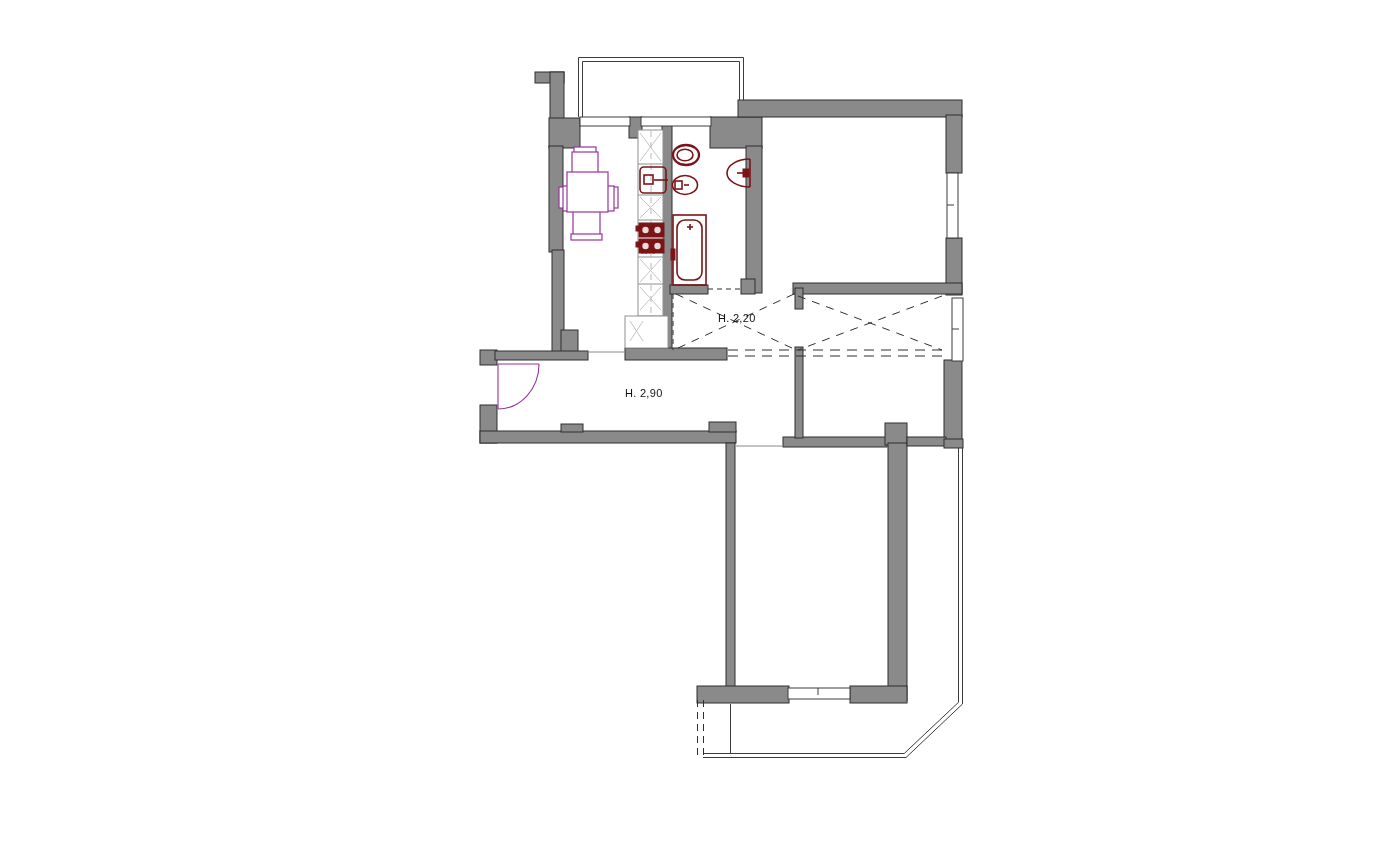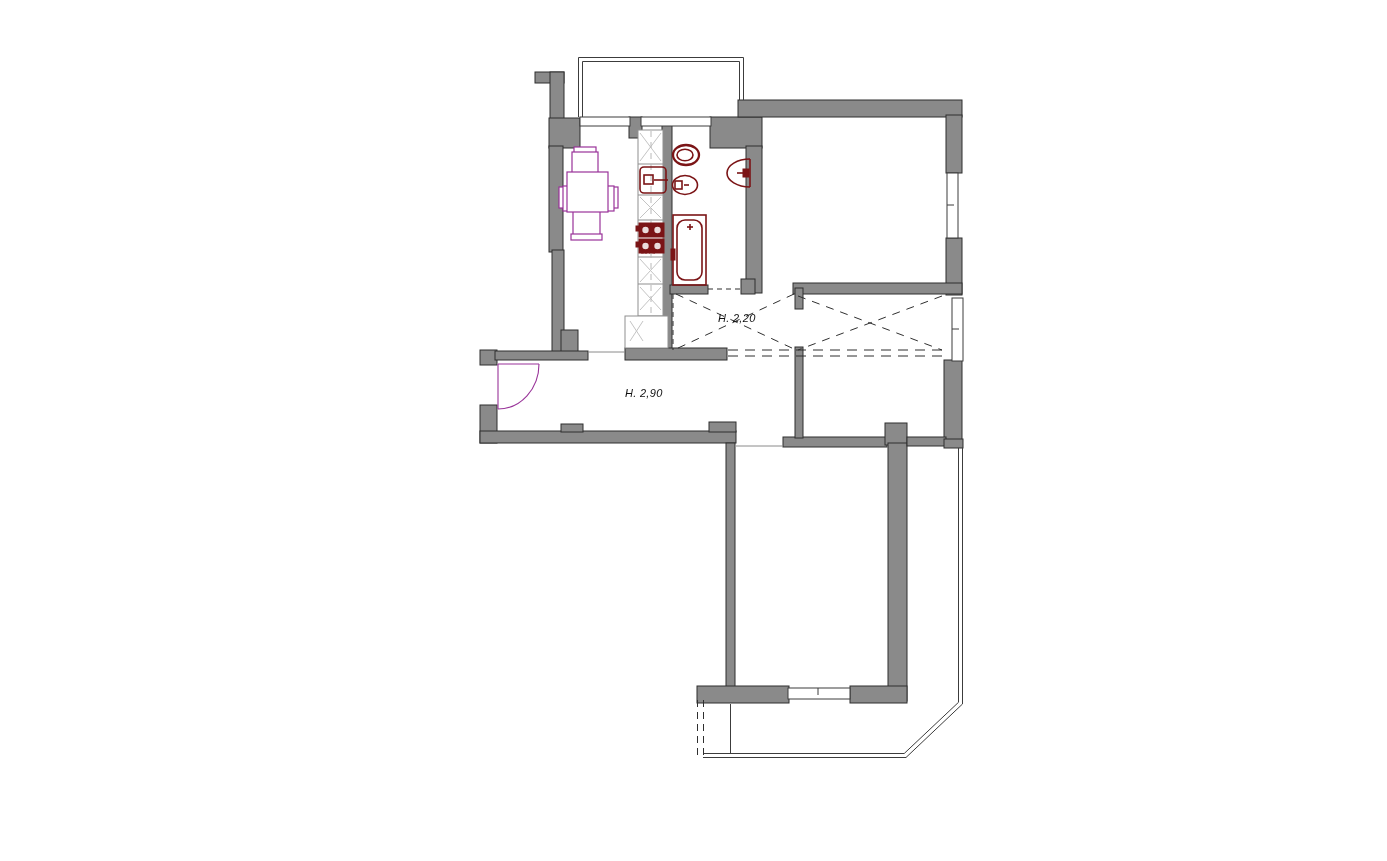--- a/index.html
+++ b/index.html
@@ -1,17 +1,17 @@
 <!DOCTYPE html>
 <html style="--c-background: #ffffff; --c-wall: #8a8a8a; --c-wall_outline: #2e2e2e; --c-plumbing: #7b1416; --c-furniture: #993399; --c-thin_line: #3c3c3c; --c-dashed_line: #2f2f2f; --c-counter_line: #8f8f8f; --c-cabinet_mark: #c4c4c4; --c-text: #111111;"><head>
 <meta charset="utf-8">
 <style>
   html,body{margin:0;padding:0;background:#fff;}
   body{font-family:"Liberation Sans","DejaVu Sans",sans-serif;}
-  .stage{position:relative;width:1387px;height:861px;background:var(--c-background,#fff);overflow:hidden;font-style:italic;}
+  .stage{position:relative;width:1387px;height:861px;background:var(--c-background,#fff);overflow:hidden;}
   svg{display:block;}
   .wall{fill:var(--c-wall,#8a8a8a);stroke:var(--c-wall_outline,#2e2e2e);stroke-width:1;}
   .win{fill:#ffffff;stroke:var(--c-thin_line,#3c3c3c);stroke-width:1;}
   .bline{fill:none;stroke:var(--c-thin_line,#3c3c3c);stroke-width:1;}
   .thr{stroke:#8a8a8a;stroke-width:1;}
   .dash{fill:none;stroke:var(--c-dashed_line,#2f2f2f);stroke-width:1;}
   .cnt{fill:#ffffff;stroke:var(--c-counter_line,#8f8f8f);stroke-width:1;}
   .cntl{stroke:var(--c-counter_line,#8f8f8f);stroke-width:1;}
   .xmark{stroke:var(--c-cabinet_mark,#c4c4c4);stroke-width:1;fill:none;}
   .cdash{stroke:#b8b8b8;stroke-width:1;}

